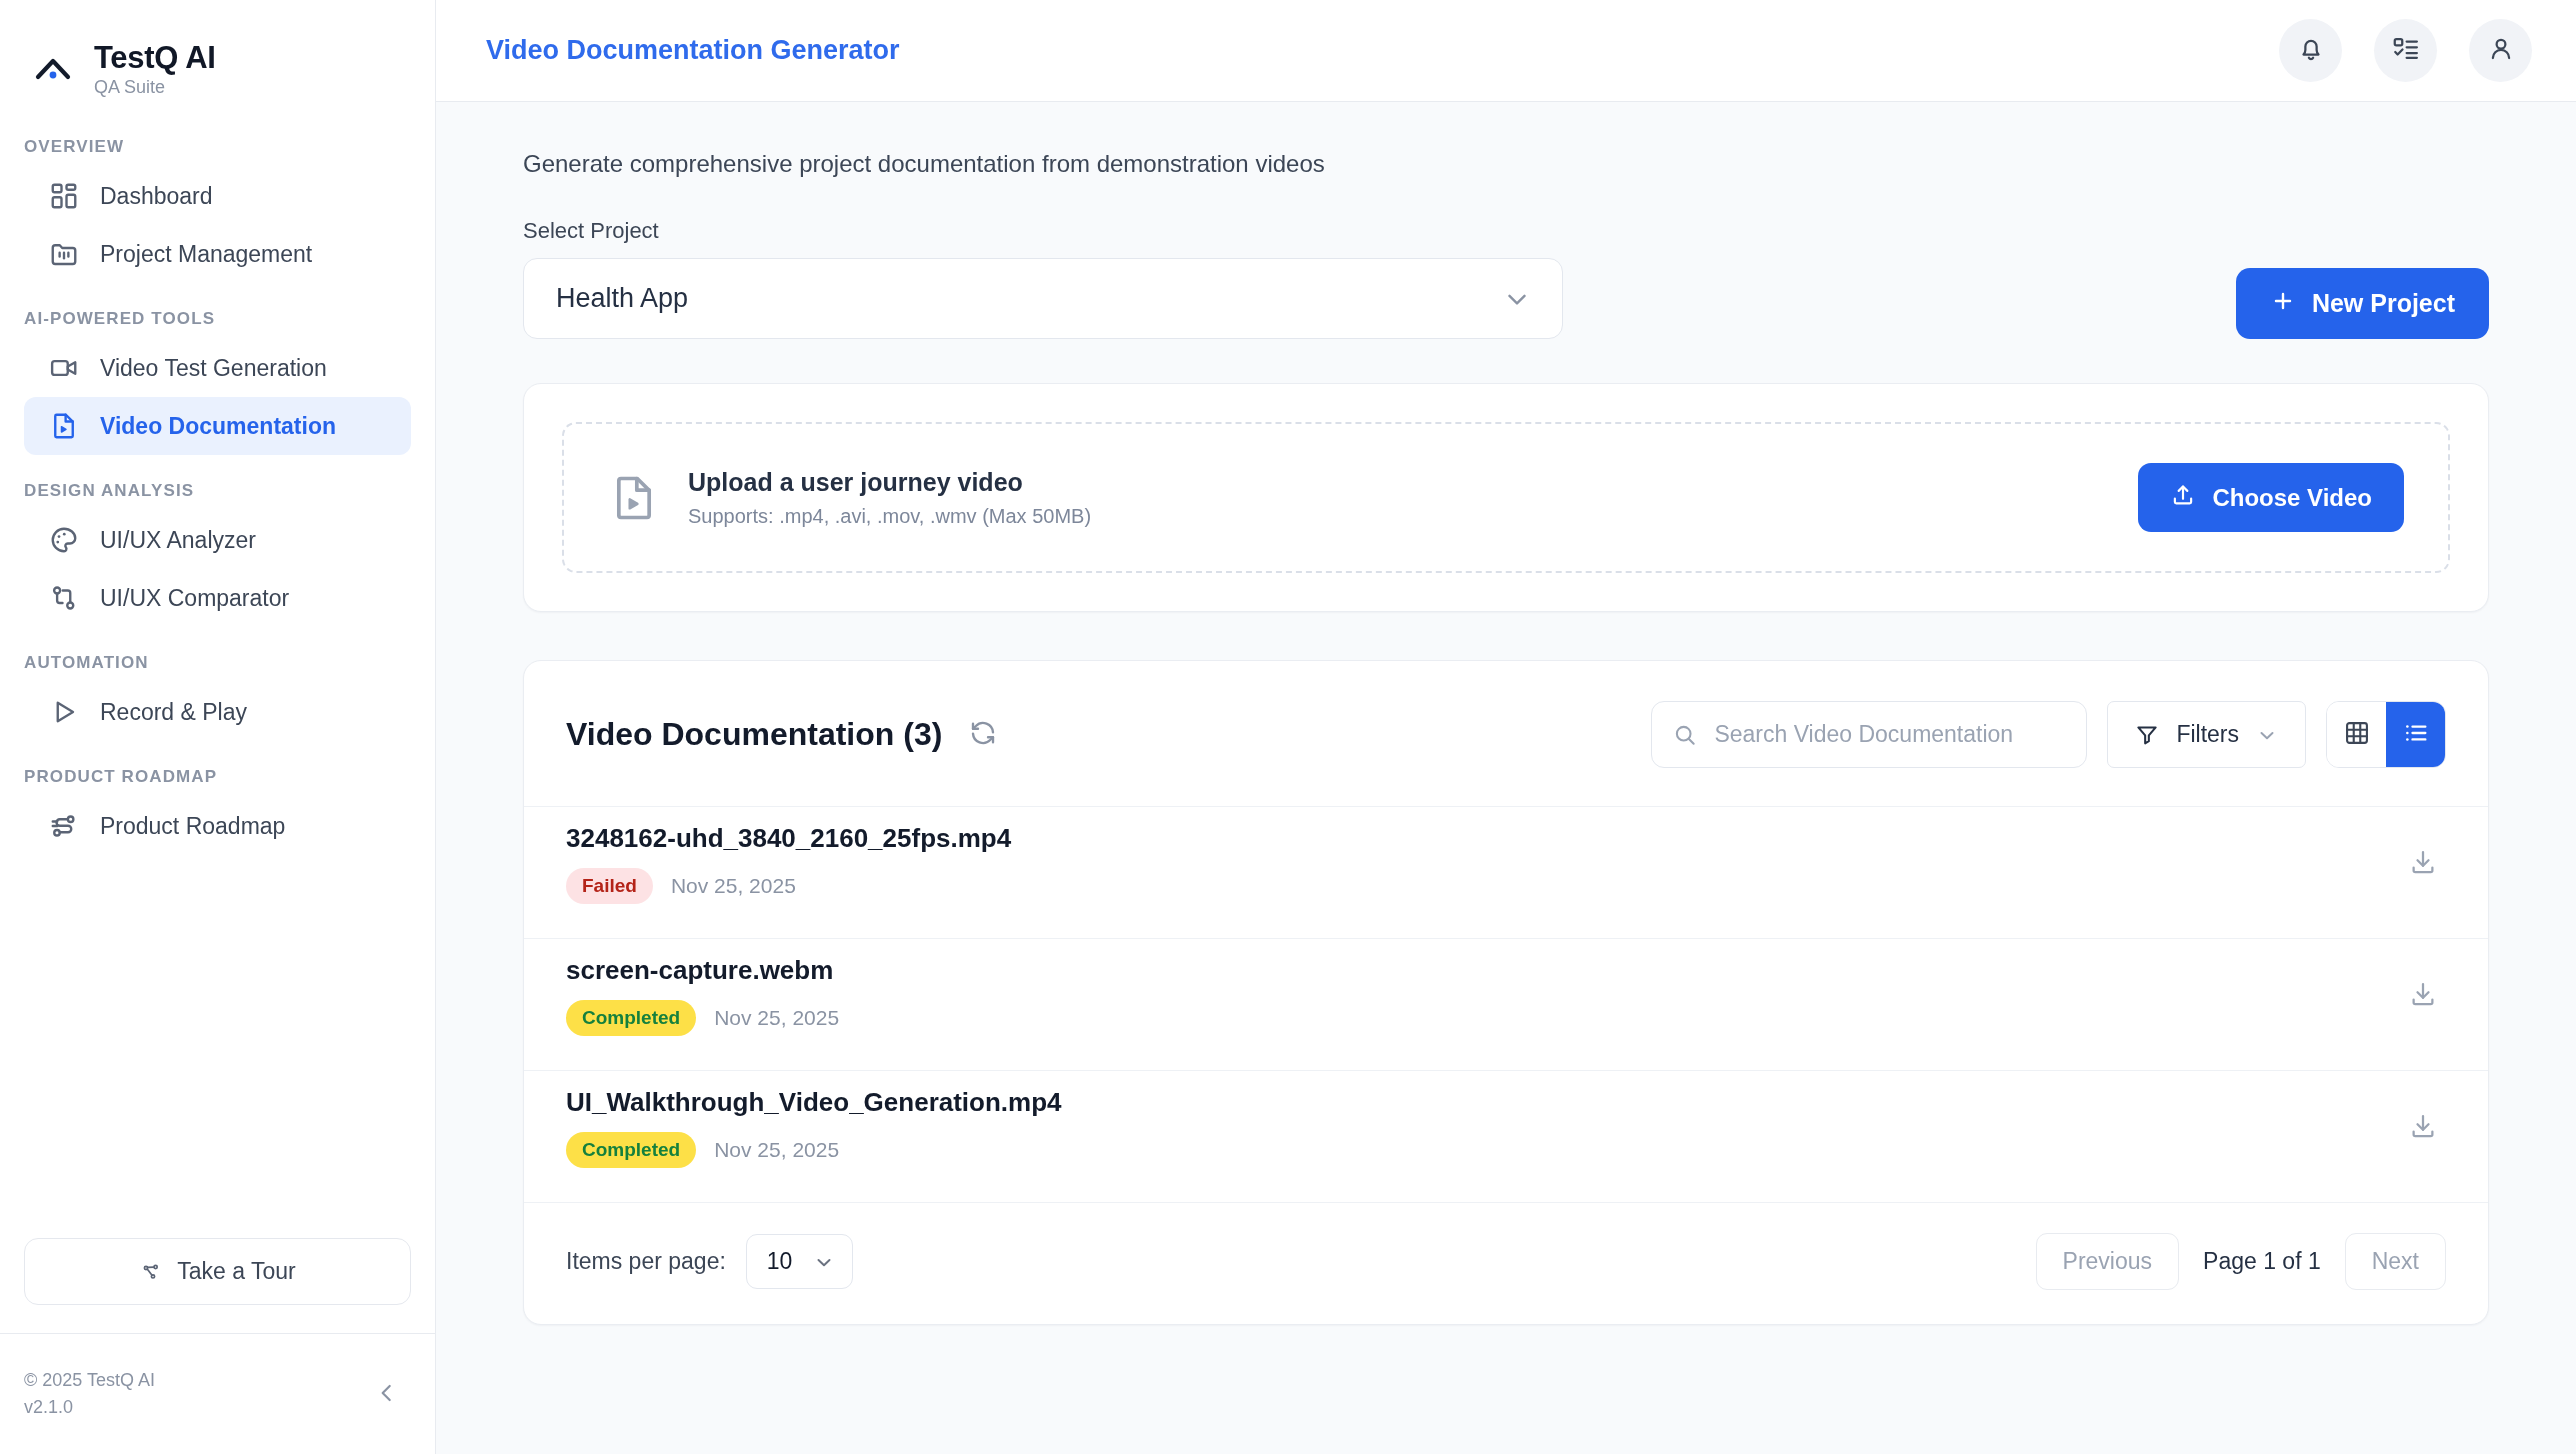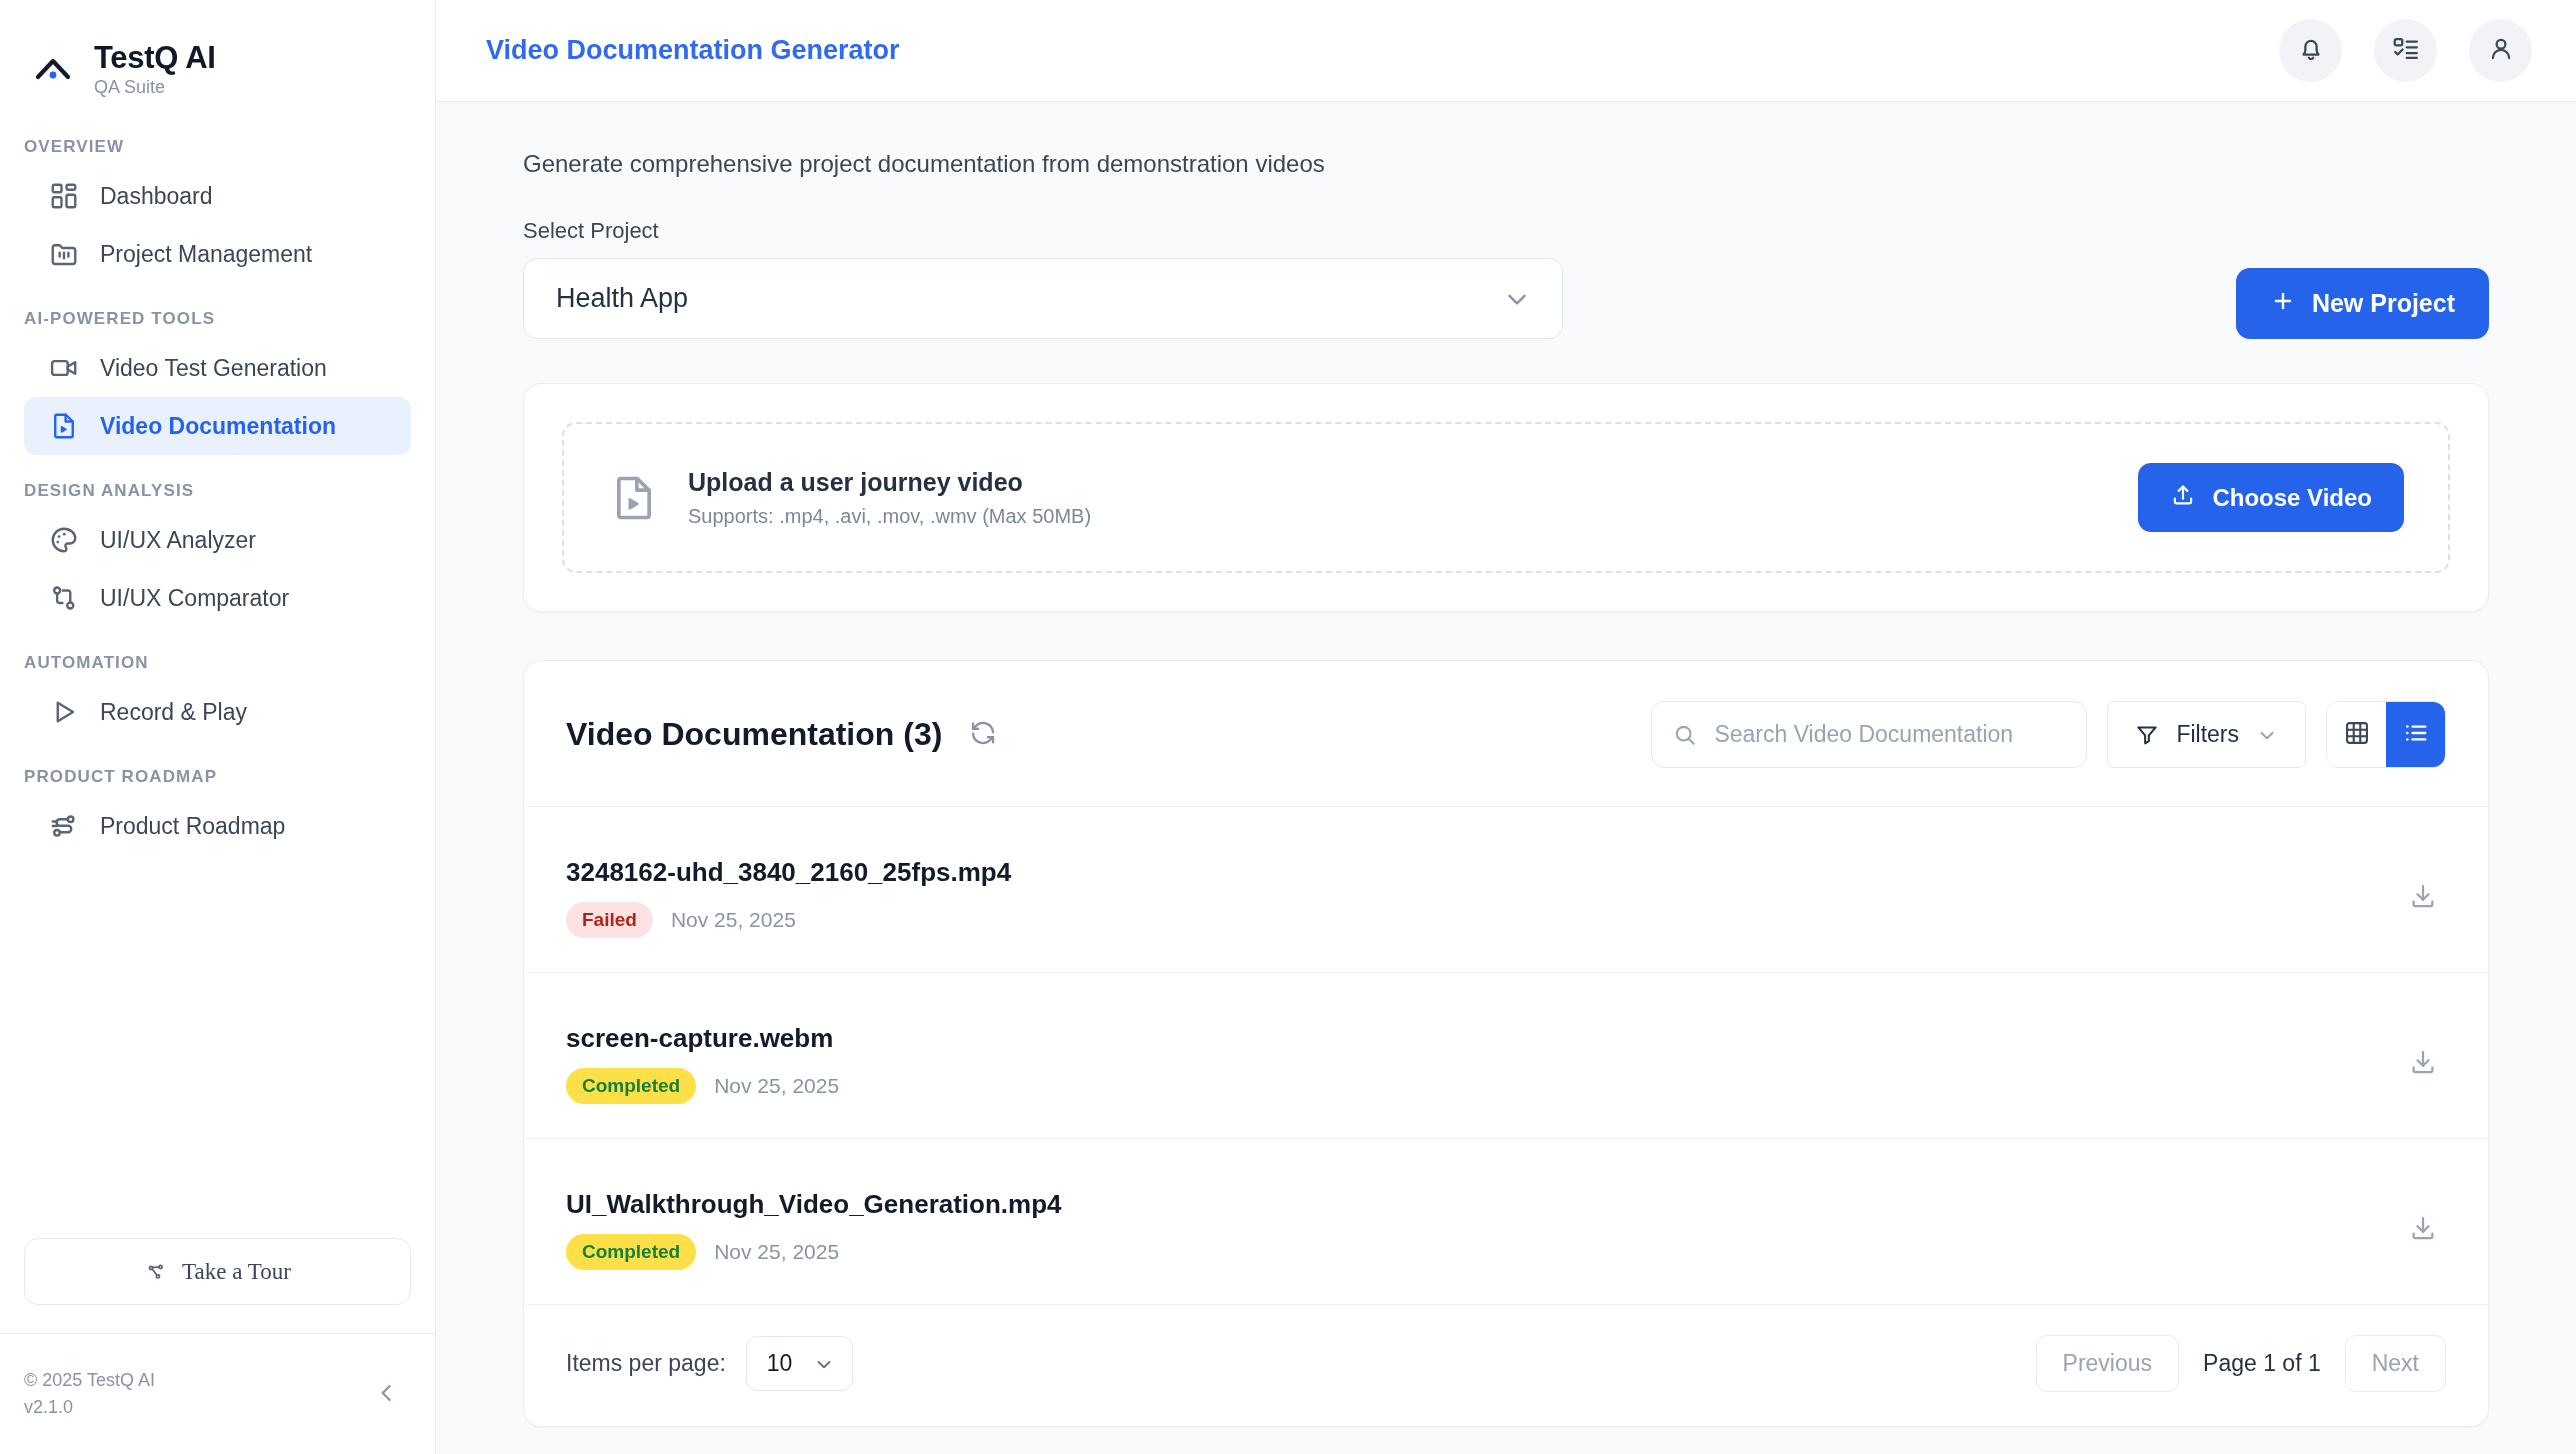--- a/index.html
+++ b/index.html
@@ -35,21 +35,21 @@
   .nav-item {
     display: flex; align-items: center; gap: 20px;
     margin: 0 24px; padding: 13px 0 13px 24px;
     border-radius: 12px; cursor: pointer;
     color: #3c4656; font-size: 23px;
   }
   .nav-item .nav-icon { width: 32px; height: 32px; flex: 0 0 32px; display: flex; align-items: center; justify-content: center; color: #5b6475; }
   .nav-item.active { background: #eaf1fe; color: #2563eb; font-weight: bold; }
   .nav-item.active .nav-icon { color: #2563eb; }
 
-  .tour-wrap { padding: 0 24px 28px 24px; font-family: Liberation Serif, serif; }
+  .tour-wrap { padding: 0 24px 28px 24px; }
   .tour-btn {
     width: 100%; height: 67px;
     border: 1px solid #e5e8ee; border-radius: 14px;
     background: #ffffff; cursor: pointer;
     display: flex; align-items: center; justify-content: center; gap: 14px;
     font-size: 23px; color: #3c4656; font-family: inherit;
   }
   .tour-btn .tour-icon { color: #5b6475; display: flex; }
 
   .side-footer {
@@ -149,21 +149,21 @@
   .filters-btn .f-chev { color: #9aa3b2; display: flex; }
   .view-toggle { display: flex; border: 1px solid #e3e7ee; border-radius: 13px; overflow: hidden; height: 67px; }
   .view-btn {
     width: 59px; height: 100%; display: flex; align-items: center; justify-content: center;
     background: #fff; border: none; cursor: pointer; color: #3c4656;
   }
   .view-btn.active { background: #2563eb; color: #ffffff; }
 
   .row {
     display: flex; align-items: center; justify-content: space-between;
-    padding: 50px 42px 34px 42px; border-top: 1px solid #eef1f5; gap: 18px;
+    padding: 16px 42px 34px 42px; border-top: 1px solid #eef1f5; gap: 18px;
   }
   .row-info { display: flex; flex-direction: column; gap: 14px; }
   .row-name { font-size: 26px; font-weight: bold; color: #131b2b; }
   .row-meta { display: flex; align-items: center; gap: 18px; }
   .badge {
     border-radius: 990px; padding: 7px 16px; font-size: 19px; font-weight: bold;
   }
   .badge.completed { background: #fde047; color: #15803d; }
   .badge.failed { background: #fde2e4; color: #b42318; }
   .row-date { font-size: 21px; color: #8a93a3; }

